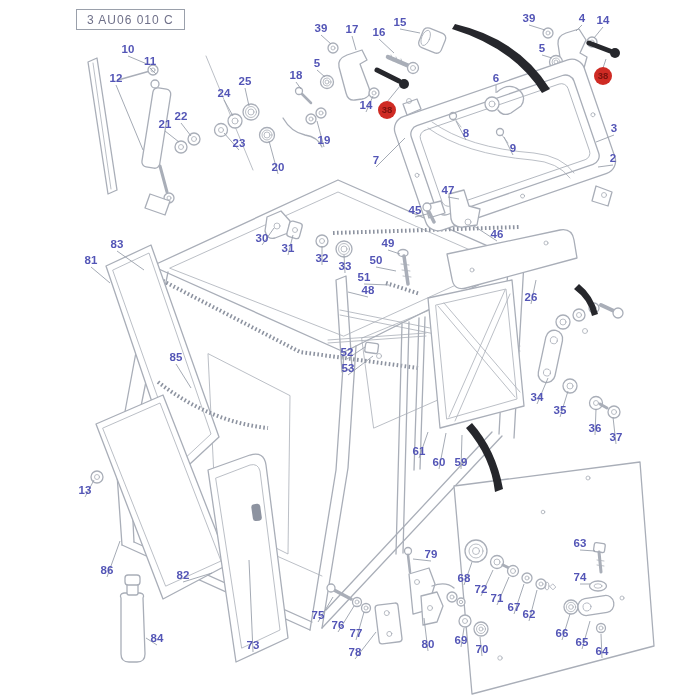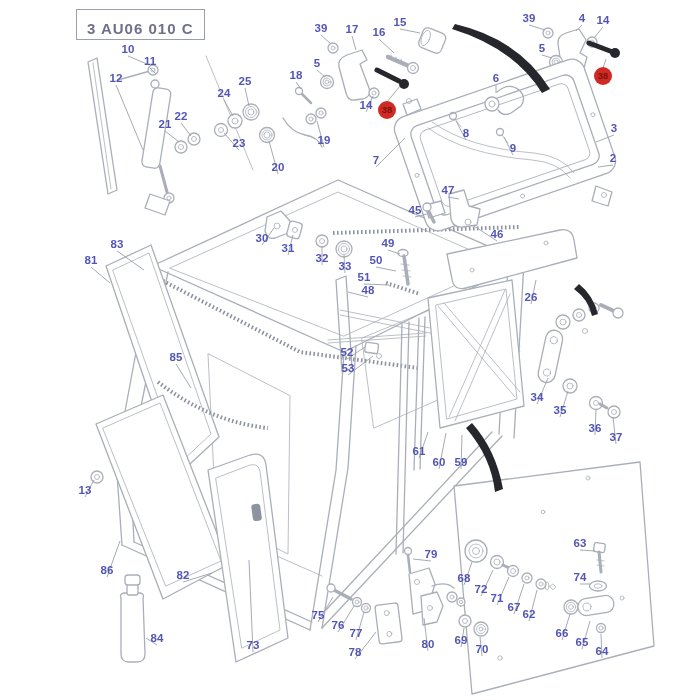--- a/index.html
+++ b/index.html
@@ -1,23 +1,23 @@
 <!DOCTYPE html>
 <html style="--background: #ffffff; --label-text: #5355b6; --leader-line: #9aa0ab; --line-art: #a9aeb8; --line-art-dark: #8d93a0; --black-part: #26272c; --highlight: #cf2b24; --highlight-text: #7a120e; --header-text: #6f7089;"><head>
 <meta charset="utf-8">
 <style>
   html,body{margin:0;padding:0;background:#fff;}
   #canvas{
     position:relative;width:700px;height:700px;background:var(--background,#fff);
     font-family:"Liberation Sans","DejaVu Sans",sans-serif;overflow:hidden;
   }
   #code-box{
-    position:absolute;left:76px;top:9px;padding:10px 10px 2px 10px;
+    position:absolute;left:76px;top:9px;padding:3px 10px 2px 10px;
     border:1.5px solid #9aa0ab;color:var(--header-text,#6f7089);
-    font-size:15px;font-weight:bold;letter-spacing:1px;background:#fff;
+    font-size:12px;font-weight:normal;letter-spacing:1px;background:#fff;
   }
   svg{position:absolute;left:0;top:0;}
   .ln{stroke:var(--line-art,#a9aeb8);fill:none;stroke-width:1.3;stroke-linejoin:round;stroke-linecap:round;}
   .ln2{stroke:var(--line-art,#a9aeb8);fill:none;stroke-width:0.8;stroke-linejoin:round;stroke-linecap:round;}
   .lnw{stroke:var(--line-art,#a9aeb8);fill:none;stroke-linecap:round;}
   .wfill{fill:#fff;}
   .seal{stroke:var(--line-art-dark,#8d93a0);fill:none;stroke-width:4;stroke-dasharray:1.6 2.4;}
   .swoosh{fill:var(--black-part,#2b2d33);stroke:none;}
   .leader{stroke:var(--leader-line,#9aa0ab);stroke-width:0.9;fill:none;}
   .plabel{fill:var(--label-text,#5355b6);font-size:11.5px;font-weight:bold;}

